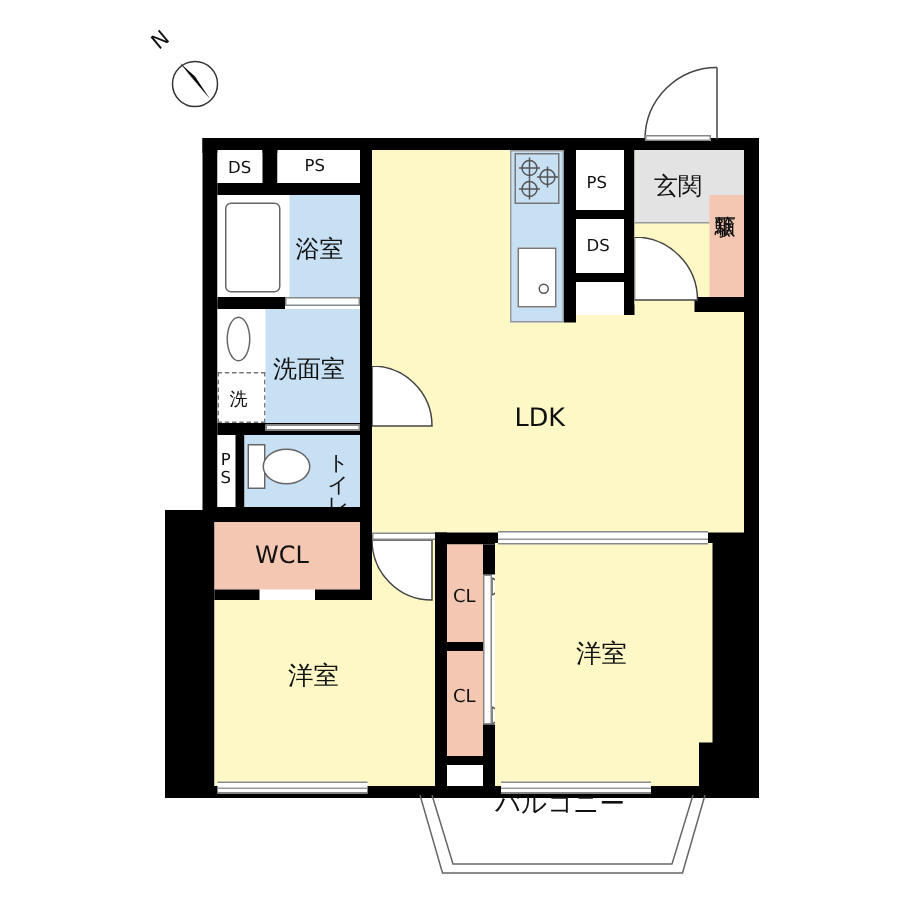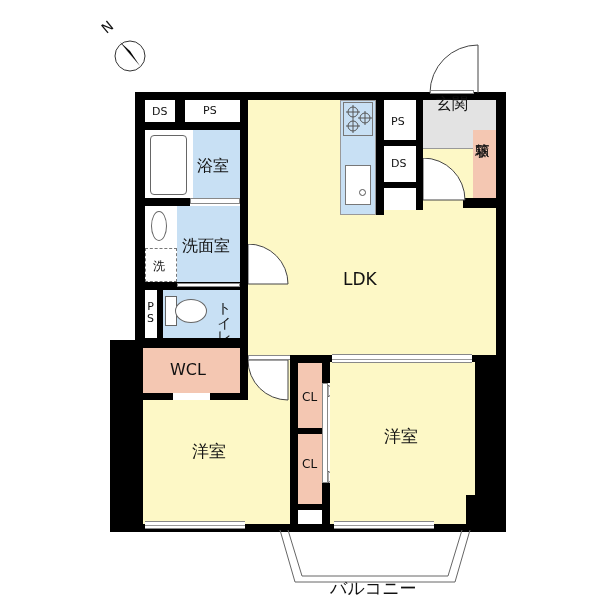--- a/index.html
+++ b/index.html
@@ -64,21 +64,21 @@
 <div class="abs white" style="left:384px;top:100px;width:32px;height:40px;"></div>
 <span class="lbl small" style="left:391px;top:116px;">PS</span>
 <div class="abs wall" style="left:384px;top:140px;width:32px;height:6px;"></div>
 <div class="abs white" style="left:384px;top:146px;width:32px;height:36px;"></div>
 <span class="lbl small" style="left:391px;top:158px;">DS</span>
 <div class="abs wall" style="left:384px;top:182px;width:32px;height:6px;"></div>
 <div class="abs white" style="left:384px;top:188px;width:32px;height:22px;"></div>
 <div class="abs wall" style="left:416px;top:100px;width:7px;height:110px;"></div>
 
 <div class="abs gray" style="left:423px;top:100px;width:73px;height:48px;"></div>
-<span class="lbl mid" style="left:436px;top:96px;">玄関</span>
+<span class="lbl mid" style="left:436px;top:116px;">玄関</span>
 <div class="abs yellow" style="left:423px;top:148px;width:50px;height:55px;border-top:1px solid #999;"></div>
 <div class="abs pink" style="left:473px;top:130px;width:23px;height:68px;"></div>
 <span class="lbl vert" style="left:476px;top:134px;font-size:14px;">下駄箱</span>
 <div class="abs wall" style="left:463px;top:198px;width:33px;height:10px;"></div>
 
 <svg class="abs" style="left:425px;top:40px;" width="60" height="55" viewBox="0 0 60 55">
   <path d="M5 53 A48 48 0 0 1 53 5" fill="none" stroke="#444"></path>
   <line x1="53" y1="5" x2="53" y2="53" stroke="#444"></line>
 </svg>
 <div class="abs white" style="left:430px;top:90px;width:44px;height:4px;border:1px solid #888;"></div>
@@ -165,13 +165,13 @@
 
 <div class="win" style="left:145px;top:521px;width:100px;height:6px;"></div>
 <div class="win" style="left:334px;top:521px;width:100px;height:6px;"></div>
 
 <span class="lbl big" style="left:343px;top:271px;">LDK</span>
 
 <svg class="abs" style="left:270px;top:530px;" width="210" height="55" viewBox="0 0 210 55">
   <polyline points="10,0 25,52 185,52 200,0" fill="none" stroke="#666"></polyline>
   <polyline points="18,0 32,46 178,46 192,0" fill="none" stroke="#666"></polyline>
 </svg>
-<span class="lbl big" style="left:330px;top:580px;">バルコニー</span>
+<span class="lbl big" style="left:330px;top:528px;">バルコニー</span>
 
 </body></html>

